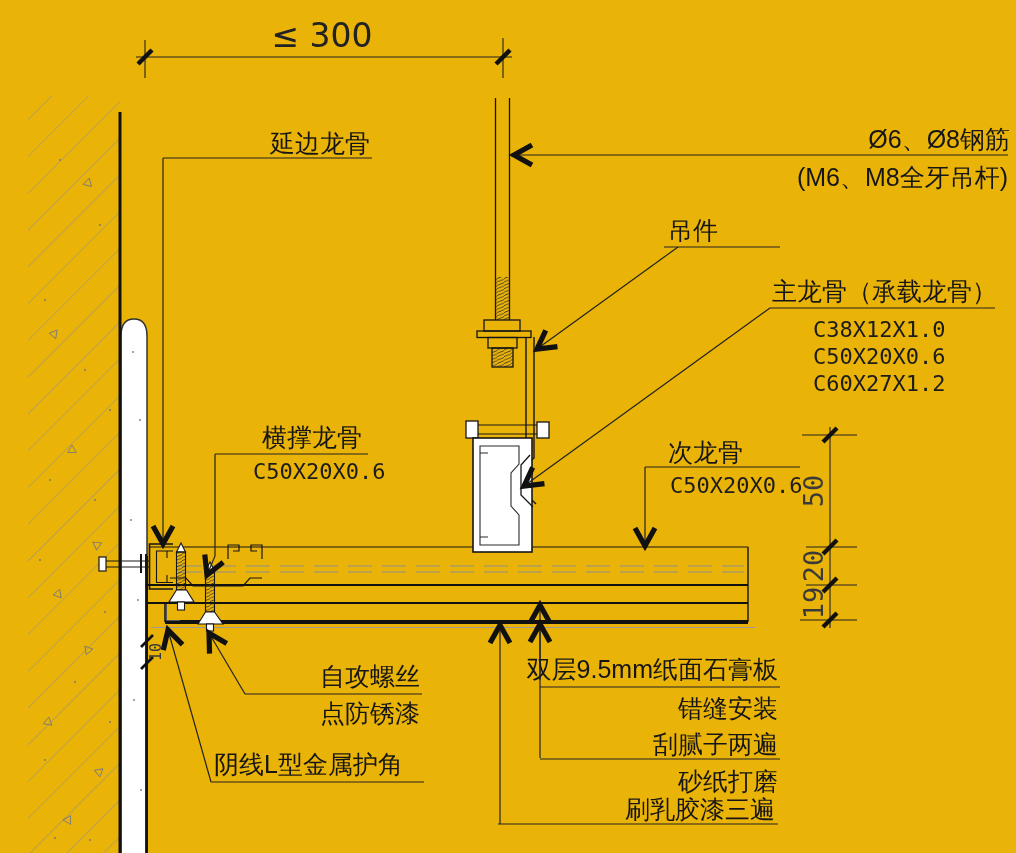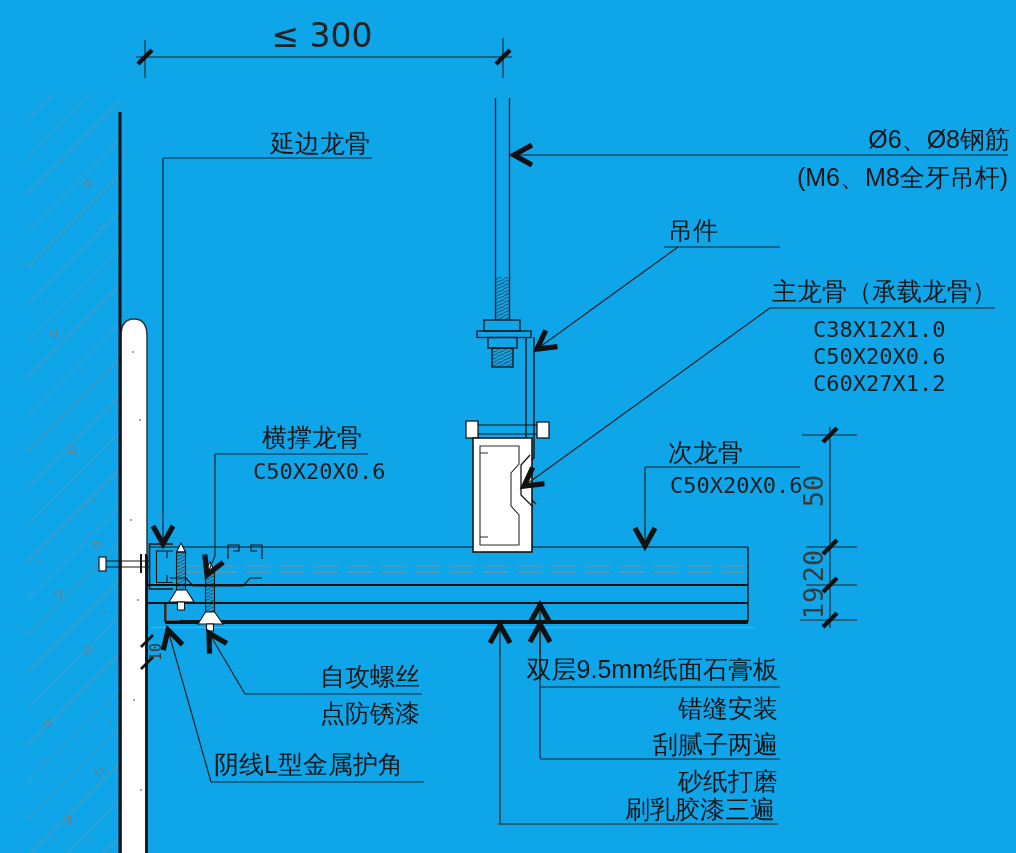--- a/index.html
+++ b/index.html
@@ -1,16 +1,16 @@
 <!DOCTYPE html>
 <html><head>
 <meta charset="utf-8">
 <style>
   html,body{margin:0;padding:0;background:#e8e8e8;}
-  #stage{position:relative;width:1016px;height:853px;background:#0ea5e9;overflow:hidden;
+  #stage{position:relative;width:1016px;height:853px;background:#eab308;overflow:hidden;
          font-family:"Liberation Sans",sans-serif;}
   svg text{user-select:none;}
   .cjk{font-family:"Liberation Sans",sans-serif;font-size:25px;fill:#161616;}
   .spec{font-family:"DejaVu Sans Mono",monospace;font-size:22px;fill:#1c1c1c;}
   .dim{font-family:"DejaVu Sans Mono",monospace;font-size:27px;fill:#3a3a3a;}
   .topdim{font-family:"DejaVu Sans",sans-serif;font-size:33px;fill:#222;}
 </style>
 </head>
 <body>
 

